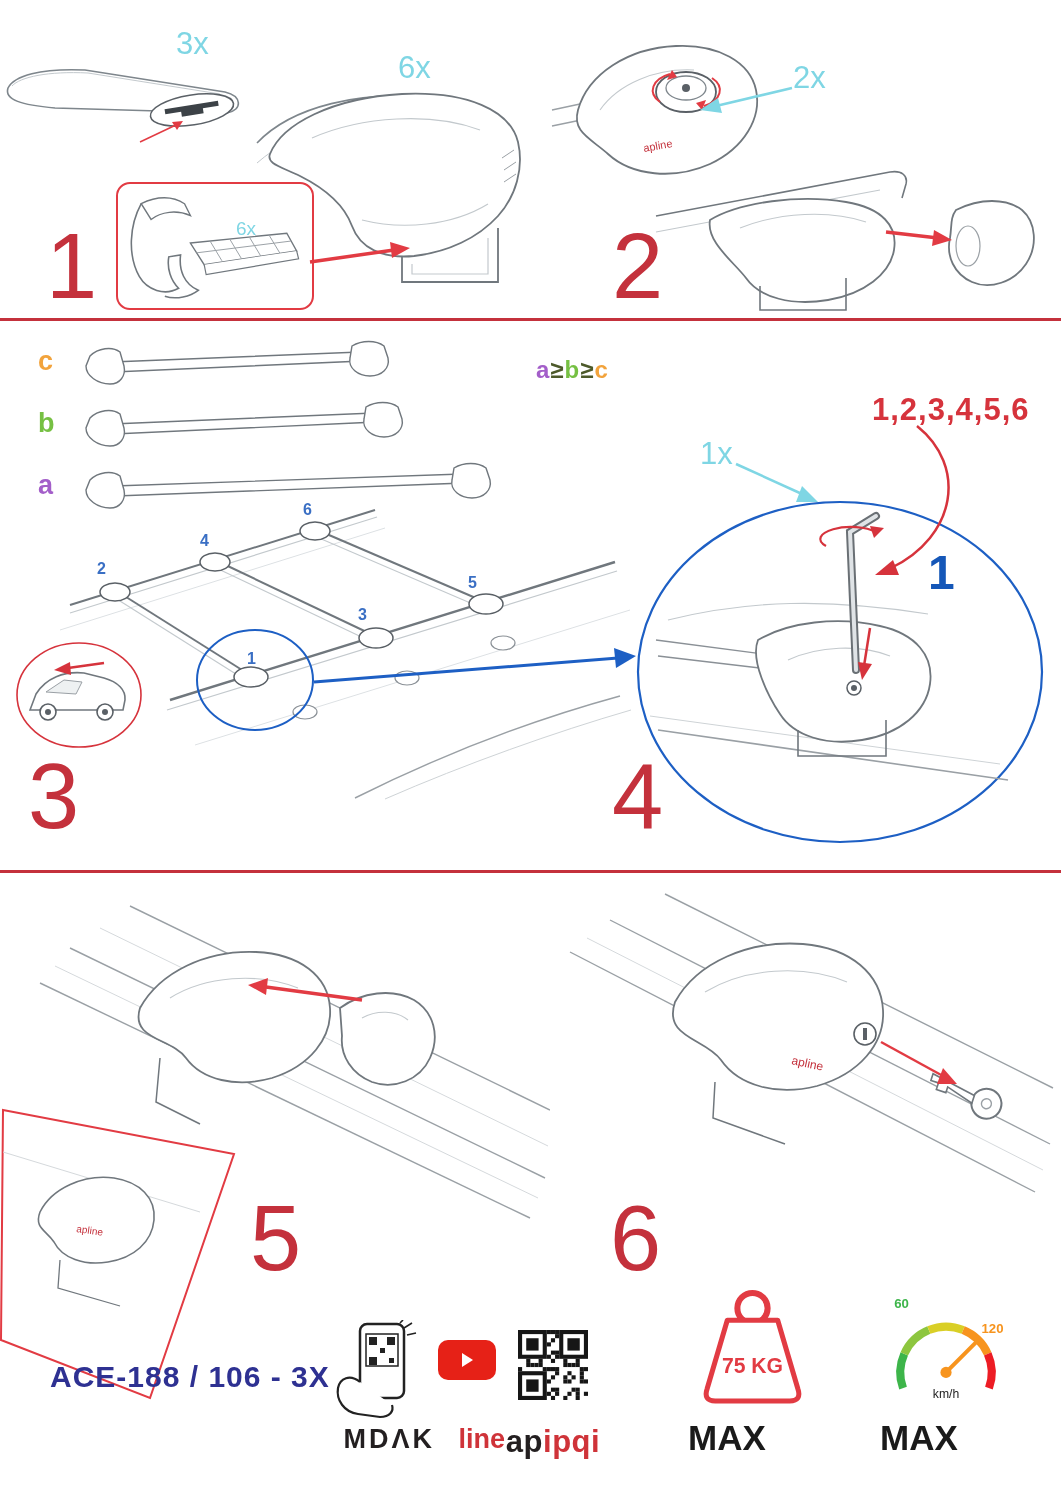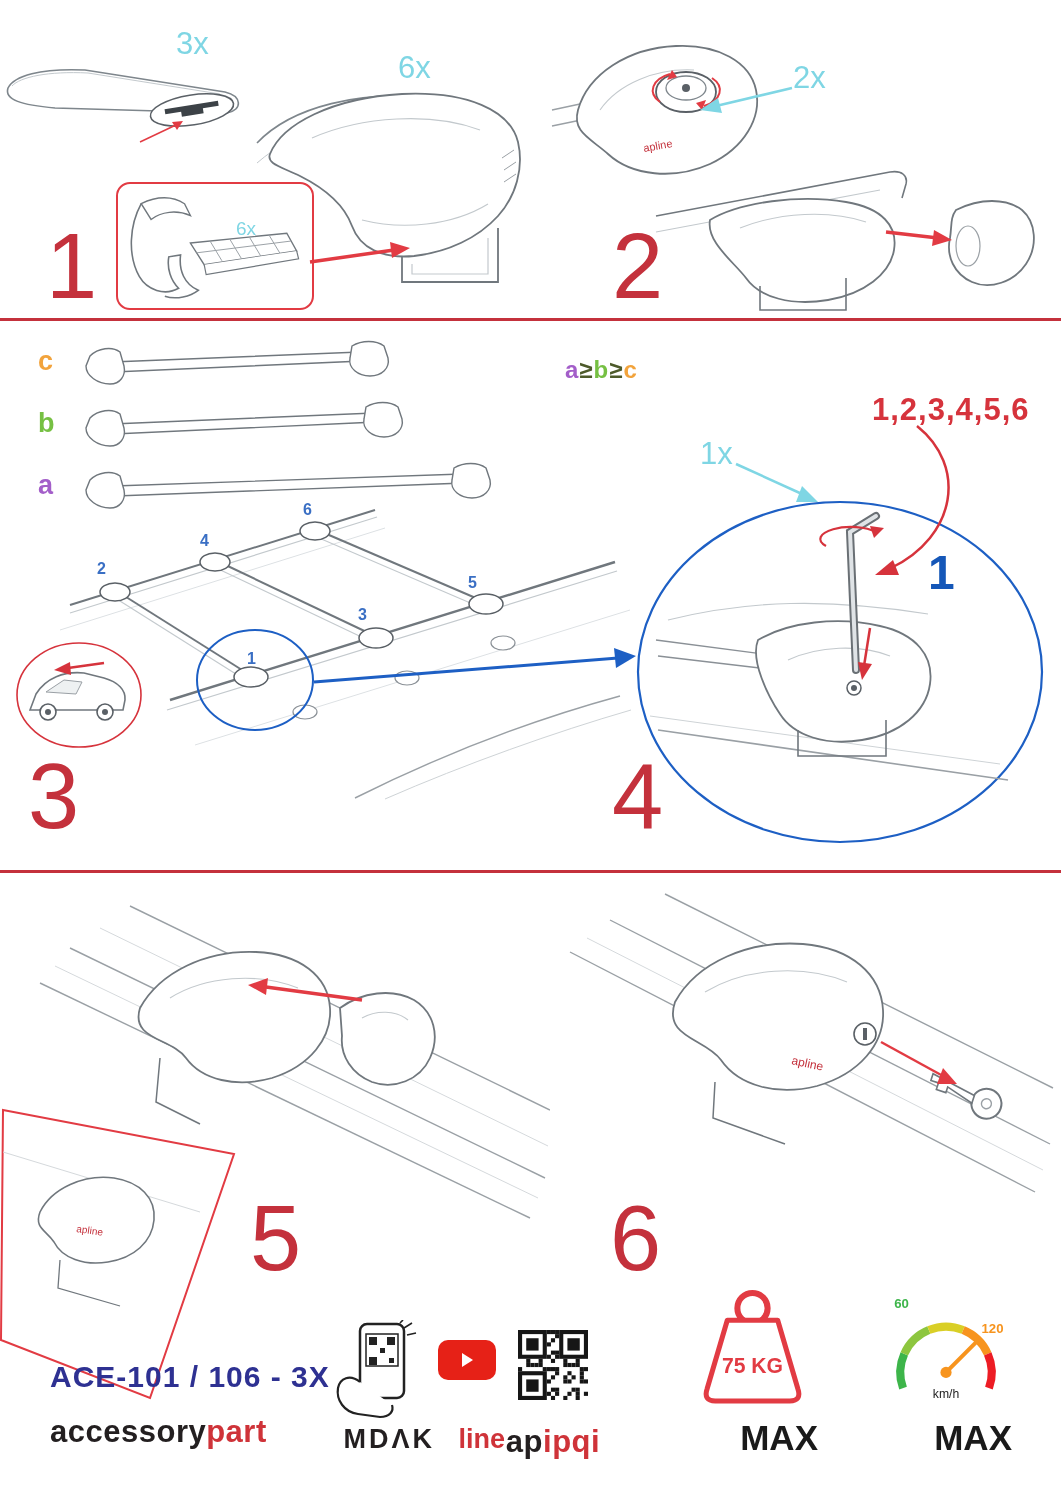--- a/index.html
+++ b/index.html
@@ -18,21 +18,21 @@
   .formula{position:absolute;font-size:24px;font-weight:700;letter-spacing:1px}
   .formula .op{color:#4d5a2a}
   .seq{position:absolute;font-size:31px;font-weight:700;color:#d6333c;letter-spacing:1px}
   .blue-one{position:absolute;font-size:48px;font-weight:700;color:#1557b8}
   .inset-box{position:absolute;border:2px solid #e23b43;border-radius:14px;background:#fff}
   .model{position:absolute;font-size:30px;font-weight:700;color:#2e3192;letter-spacing:1px}
   .brandline{position:absolute;font-size:31px;font-weight:700;letter-spacing:0.5px}
   .brandline .blk{color:#231f20}.brandline .red{color:#cf3339}
   .brand-label{position:absolute;text-align:right;font-size:27px;font-weight:700;color:#231f20}
   .brand-label.red{color:#cf3339}
-  .max-label{position:absolute;text-align:right;font-size:35px;font-weight:700;color:#1a1a1a}
+  .max-label{position:absolute;text-align:left;font-size:35px;font-weight:700;color:#1a1a1a}
   .yt{position:absolute;width:58px;height:40px;background:#e62117;border-radius:10px;
       display:flex;align-items:center;justify-content:center}
   svg{display:block}
   text{font-family:"Liberation Sans",sans-serif}
 </style>
 </head>
 <body>
 
 <div class="page">
 
@@ -151,21 +151,21 @@
     <path d="M290,11 C300,5 314,5 322,11 L326,23 C328,33 320,41 308,41 C296,41 286,33 288,23 Z" fill="#fff" stroke="#70777d" stroke-width="1.4"></path>
   </svg>
 
   <span class="size-label lab-a" style="left:38px;top:470px">a</span>
   <svg class="abs" style="left:76px;top:456px" width="420" height="62" viewBox="0 0 420 62">
     <path d="M38,30 L386,18 L388,27 L40,40 Z" fill="#fff" stroke="#70777d" stroke-width="1.4"></path>
     <path d="M14,24 C22,16 36,14 44,20 L48,34 C50,44 44,52 34,52 C22,52 10,44 10,34 Z" fill="#fff" stroke="#70777d" stroke-width="1.4"></path>
     <path d="M378,12 C388,6 402,6 410,12 L414,24 C416,34 408,42 396,42 C384,42 374,34 376,24 Z" fill="#fff" stroke="#70777d" stroke-width="1.4"></path>
   </svg>
 
-  <div class="formula" style="left:565px;top:356px">
+  <div class="formula" style="left:536px;top:356px">
     <span class="lab-a">a</span><span class="op">≥</span><span class="lab-b">b</span><span class="op">≥</span><span class="lab-c">c</span>
   </div>
 
   <span class="seq" style="left:872px;top:392px">1,2,3,4,5,6</span>
   <span class="cyan-label" style="left:700px;top:436px">1x</span>
 
   <svg class="abs" style="left:728px;top:452px" width="95" height="58" viewBox="0 0 95 58">
     <path d="M8,12 L74,42" stroke="#7fd6e4" stroke-width="2.5" fill="none"></path>
     <path d="M90,50 L74,34 L68,50 Z" fill="#7fd6e4"></path>
   </svg>
@@ -323,25 +323,22 @@
     </g>
     <g>
       <path d="M326,150 L388,184" stroke="#e23b43" stroke-width="2.5" fill="none"></path>
       <path d="M402,192 L388,176 L382,192 Z" fill="#e23b43"></path>
     </g>
     <text x="236" y="172" font-size="12" fill="#c4313c" transform="rotate(12 236 172)">apline</text>
   </svg>
 
   <span class="step-num" style="left:610px;top:1192px">6</span>
 
-  <span class="model" style="left:50px;top:1360px">ACE-101 / 106 - 3X</span>
-
-  <div class="brandline" style="left:50px;top:1414px">
-    <span class="blk">accessory</span><span class="red">part</span>
-  </div>
+  <span class="model" style="left:50px;top:1360px">ACE-188 / 106 - 3X</span>
+
 
   <svg class="abs" style="left:332px;top:1320px" width="88" height="100" viewBox="0 0 88 100">
     <rect x="28" y="4" width="44" height="74" rx="7" fill="#fff" stroke="#222" stroke-width="2.5"></rect>
     <rect x="34" y="14" width="32" height="32" fill="none" stroke="#222" stroke-width="1.5"></rect>
     <g fill="#222">
       <rect x="37" y="17" width="8" height="8"></rect>
         <rect x="55" y="17" width="8" height="8"></rect>
       <rect x="37" y="37" width="8" height="8"></rect>
         <rect x="48" y="28" width="5" height="5"></rect>
       <rect x="57" y="38" width="5" height="5"></rect>

